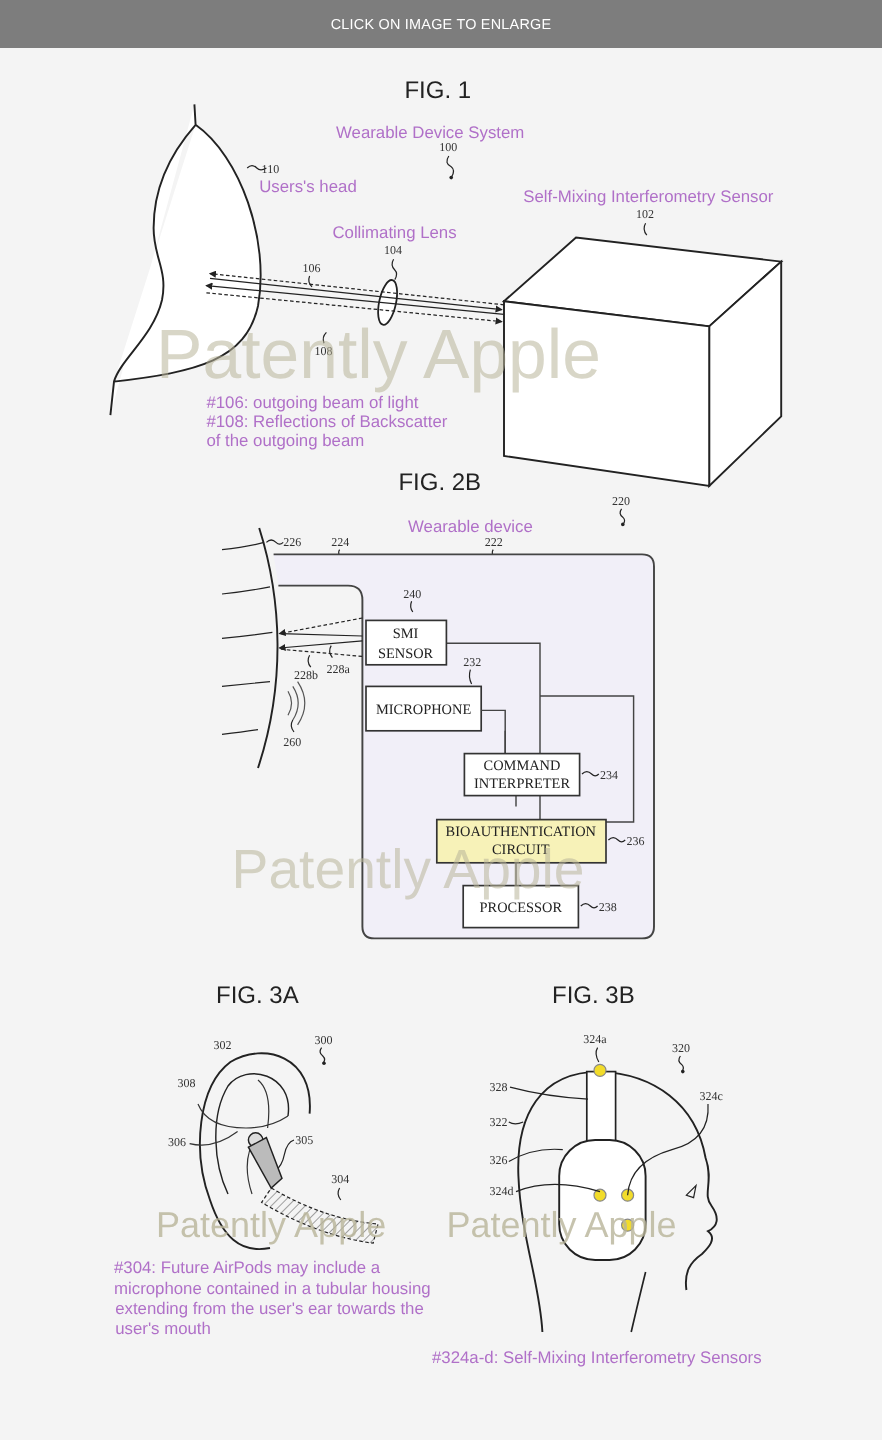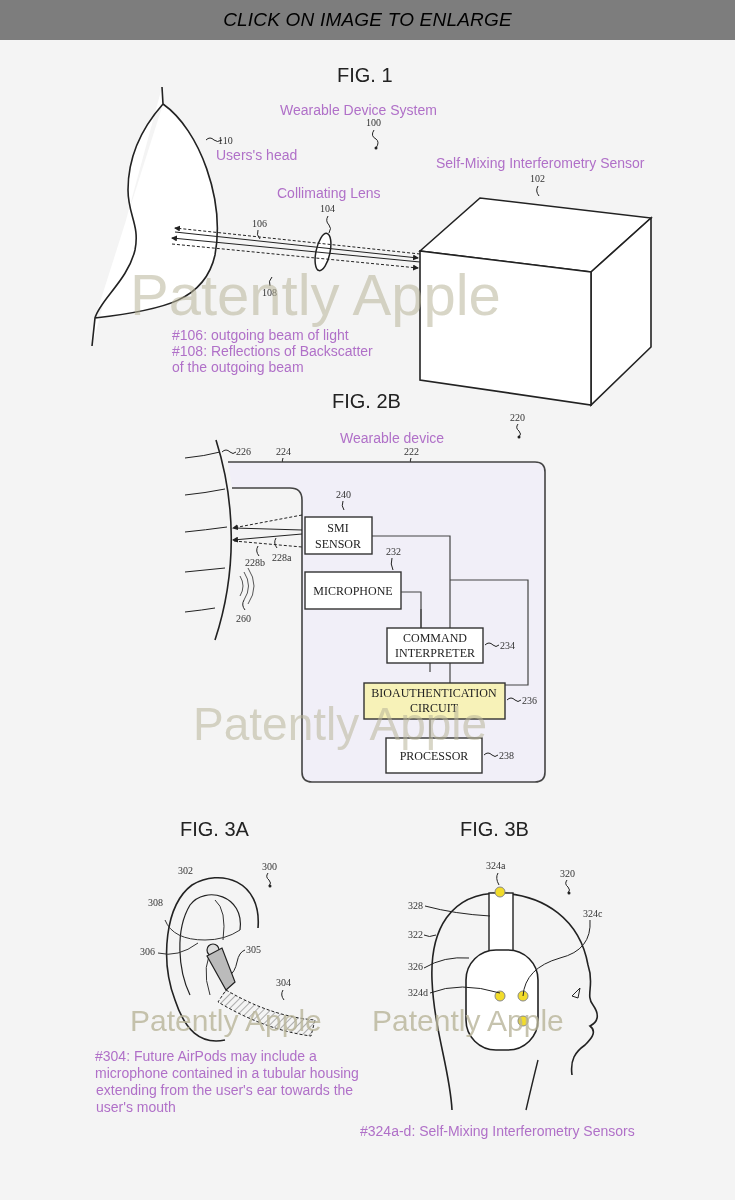--- a/index.html
+++ b/index.html
@@ -1,18 +1,18 @@
 <!DOCTYPE html>
 <html><head>
 <meta charset="utf-8">
 <style>
   html, body { margin:0; padding:0; }
   body { width:735px; height:1200px; background:#f4f4f4; position:relative; overflow:hidden; font-family:"DejaVu Sans", sans-serif; }
   .topbar { position:absolute; left:0; top:0; width:735px; height:40px; background:#7d7d7d; display:flex; align-items:center; justify-content:center; cursor:pointer; }
-  .topbar span { color:#000000; font-family:"Liberation Sans", sans-serif; font-size:19px; letter-spacing:0.2px;font-style:italic; }
+  .topbar span { color:#ffffff; font-family:"Liberation Sans", sans-serif; font-size:12px; letter-spacing:0.2px; }
   .stage { position:absolute; left:0; top:40px; width:735px; height:1004px; cursor:pointer; }
   svg text { font-family:"Liberation Serif", serif; }
   .fig { font-family:"Liberation Sans", sans-serif; font-size:20px; fill:#222; }
   .pink { font-family:"Liberation Sans", sans-serif; font-size:14px; fill:#b070c8; }
   .ref { font-family:"Liberation Serif", serif; font-size:10px; fill:#333; }
   .box { font-family:"Liberation Serif", serif; font-size:12px; fill:#222; }
   .wm { font-family:"Liberation Sans", sans-serif; fill:#b9b59a; opacity:0.55; }
 </style>
 </head>
 <body>

